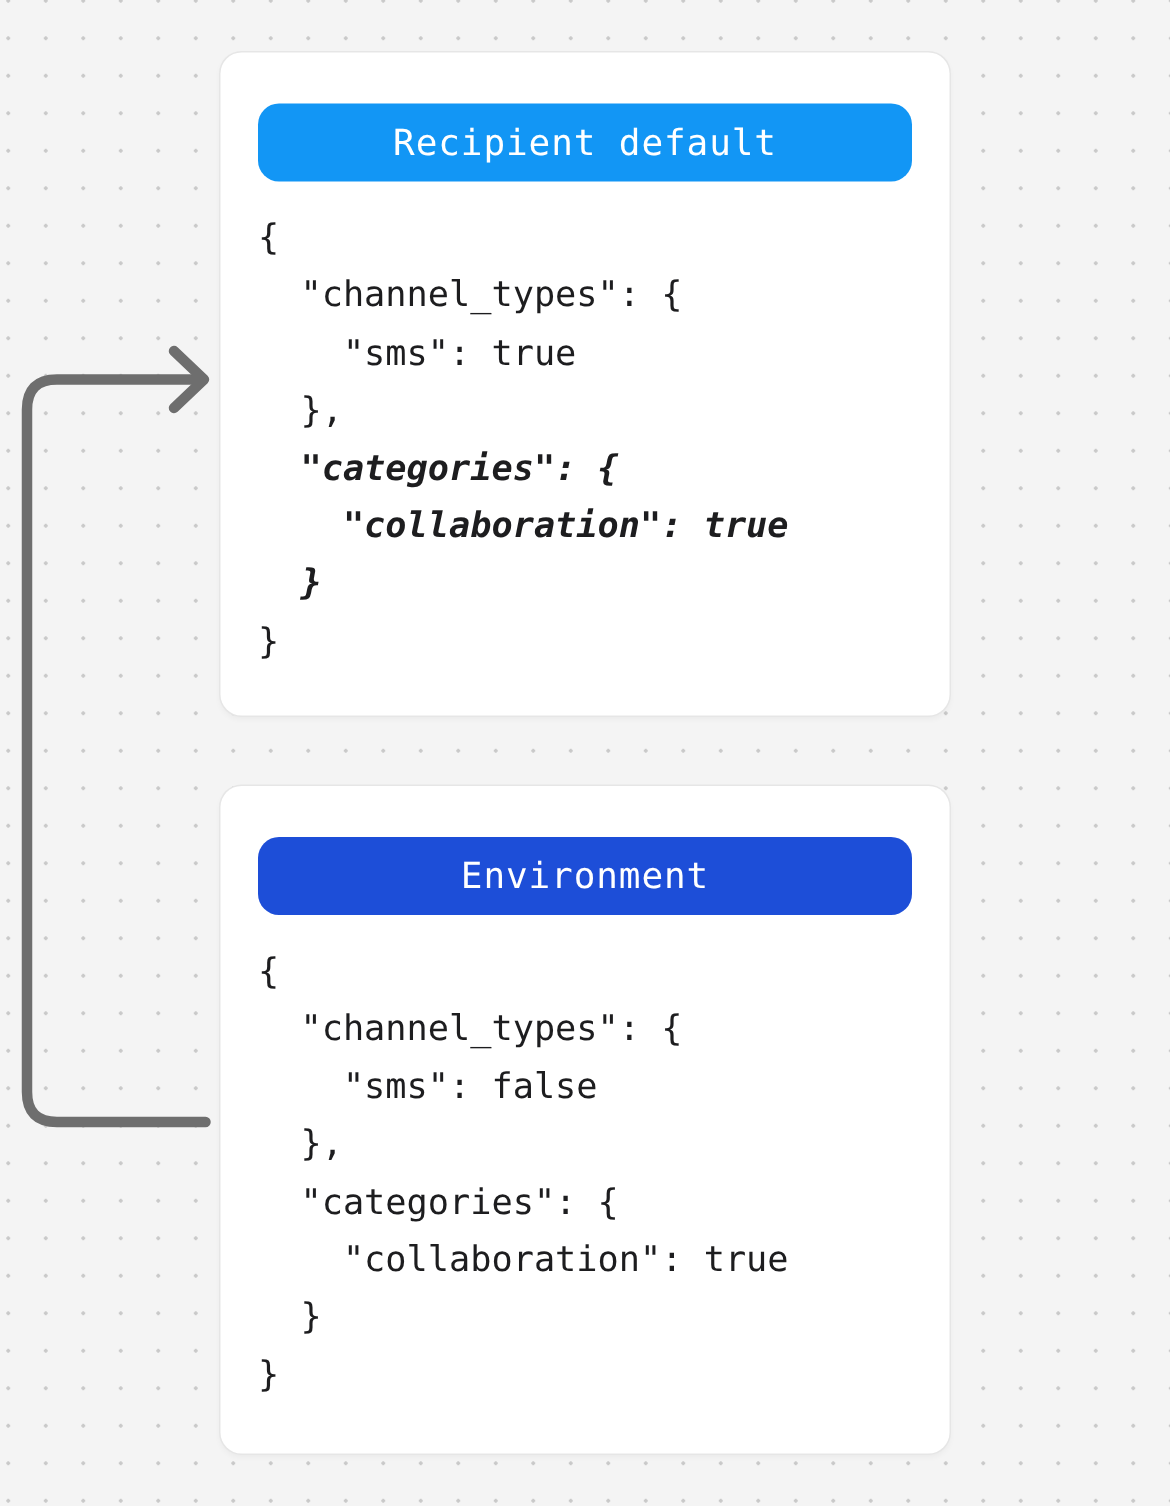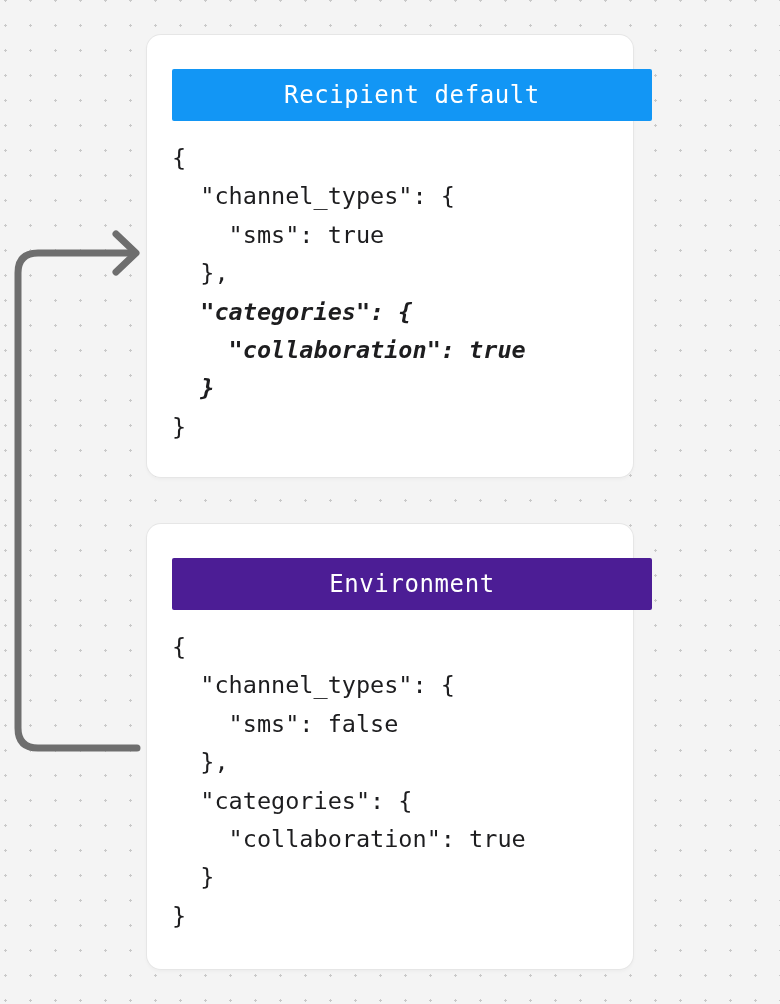--- a/index.html
+++ b/index.html
@@ -51,23 +51,23 @@
     left: 147px;
     top: 524px;
     width: 486px;
     height: 445px;
   }
 
   .card-header {
     position: absolute;
     left: 25px;
     top: 34px;
-    width: 480px;
+    width: 436px;
     height: 52px;
-    border-radius: 2px;
+    border-radius: 14px;
     display: flex;
     align-items: center;
     justify-content: center;
     color: #ffffff;
     font-size: 24px;
     letter-spacing: 0.6px;
     font-family: "DejaVu Sans Mono", "Liberation Mono", monospace;
   }
 
   .code-block {
@@ -98,17 +98,17 @@
     <path d="M 137 748 L 38 748 Q 18 748 18 728 L 18 273 Q 18 253 38 253 L 131 253" fill="none" stroke="#6e6e6e" stroke-width="7" stroke-linecap="round" stroke-linejoin="round"></path>
     <path d="M 116 234 L 136 253 L 116 272" fill="none" stroke="#6e6e6e" stroke-width="7" stroke-linecap="round" stroke-linejoin="round"></path>
   </svg>
 
   <div class="card" id="card-recipient-default">
     <div class="card-header" style="background-color: rgb(18, 150, 245);">Recipient default</div>
     <div class="code-block"><div class="code-line">{</div><div class="code-line">  "channel_types": {</div><div class="code-line">    "sms": true</div><div class="code-line">  },</div><div class="code-line emph">  "categories": {</div><div class="code-line emph">    "collaboration": true</div><div class="code-line emph">  }</div><div class="code-line">}</div></div>
   </div>
 
   <div class="card" id="card-environment">
-    <div class="card-header" style="background-color: #4c1d95;">Environment</div>
+    <div class="card-header" style="background-color: #1d4ed8;">Environment</div>
     <div class="code-block"><div class="code-line">{</div><div class="code-line">  "channel_types": {</div><div class="code-line">    "sms": false</div><div class="code-line">  },</div><div class="code-line">  "categories": {</div><div class="code-line">    "collaboration": true</div><div class="code-line">  }</div><div class="code-line">}</div></div>
   </div>
 
 </div>
 
 </body></html>

